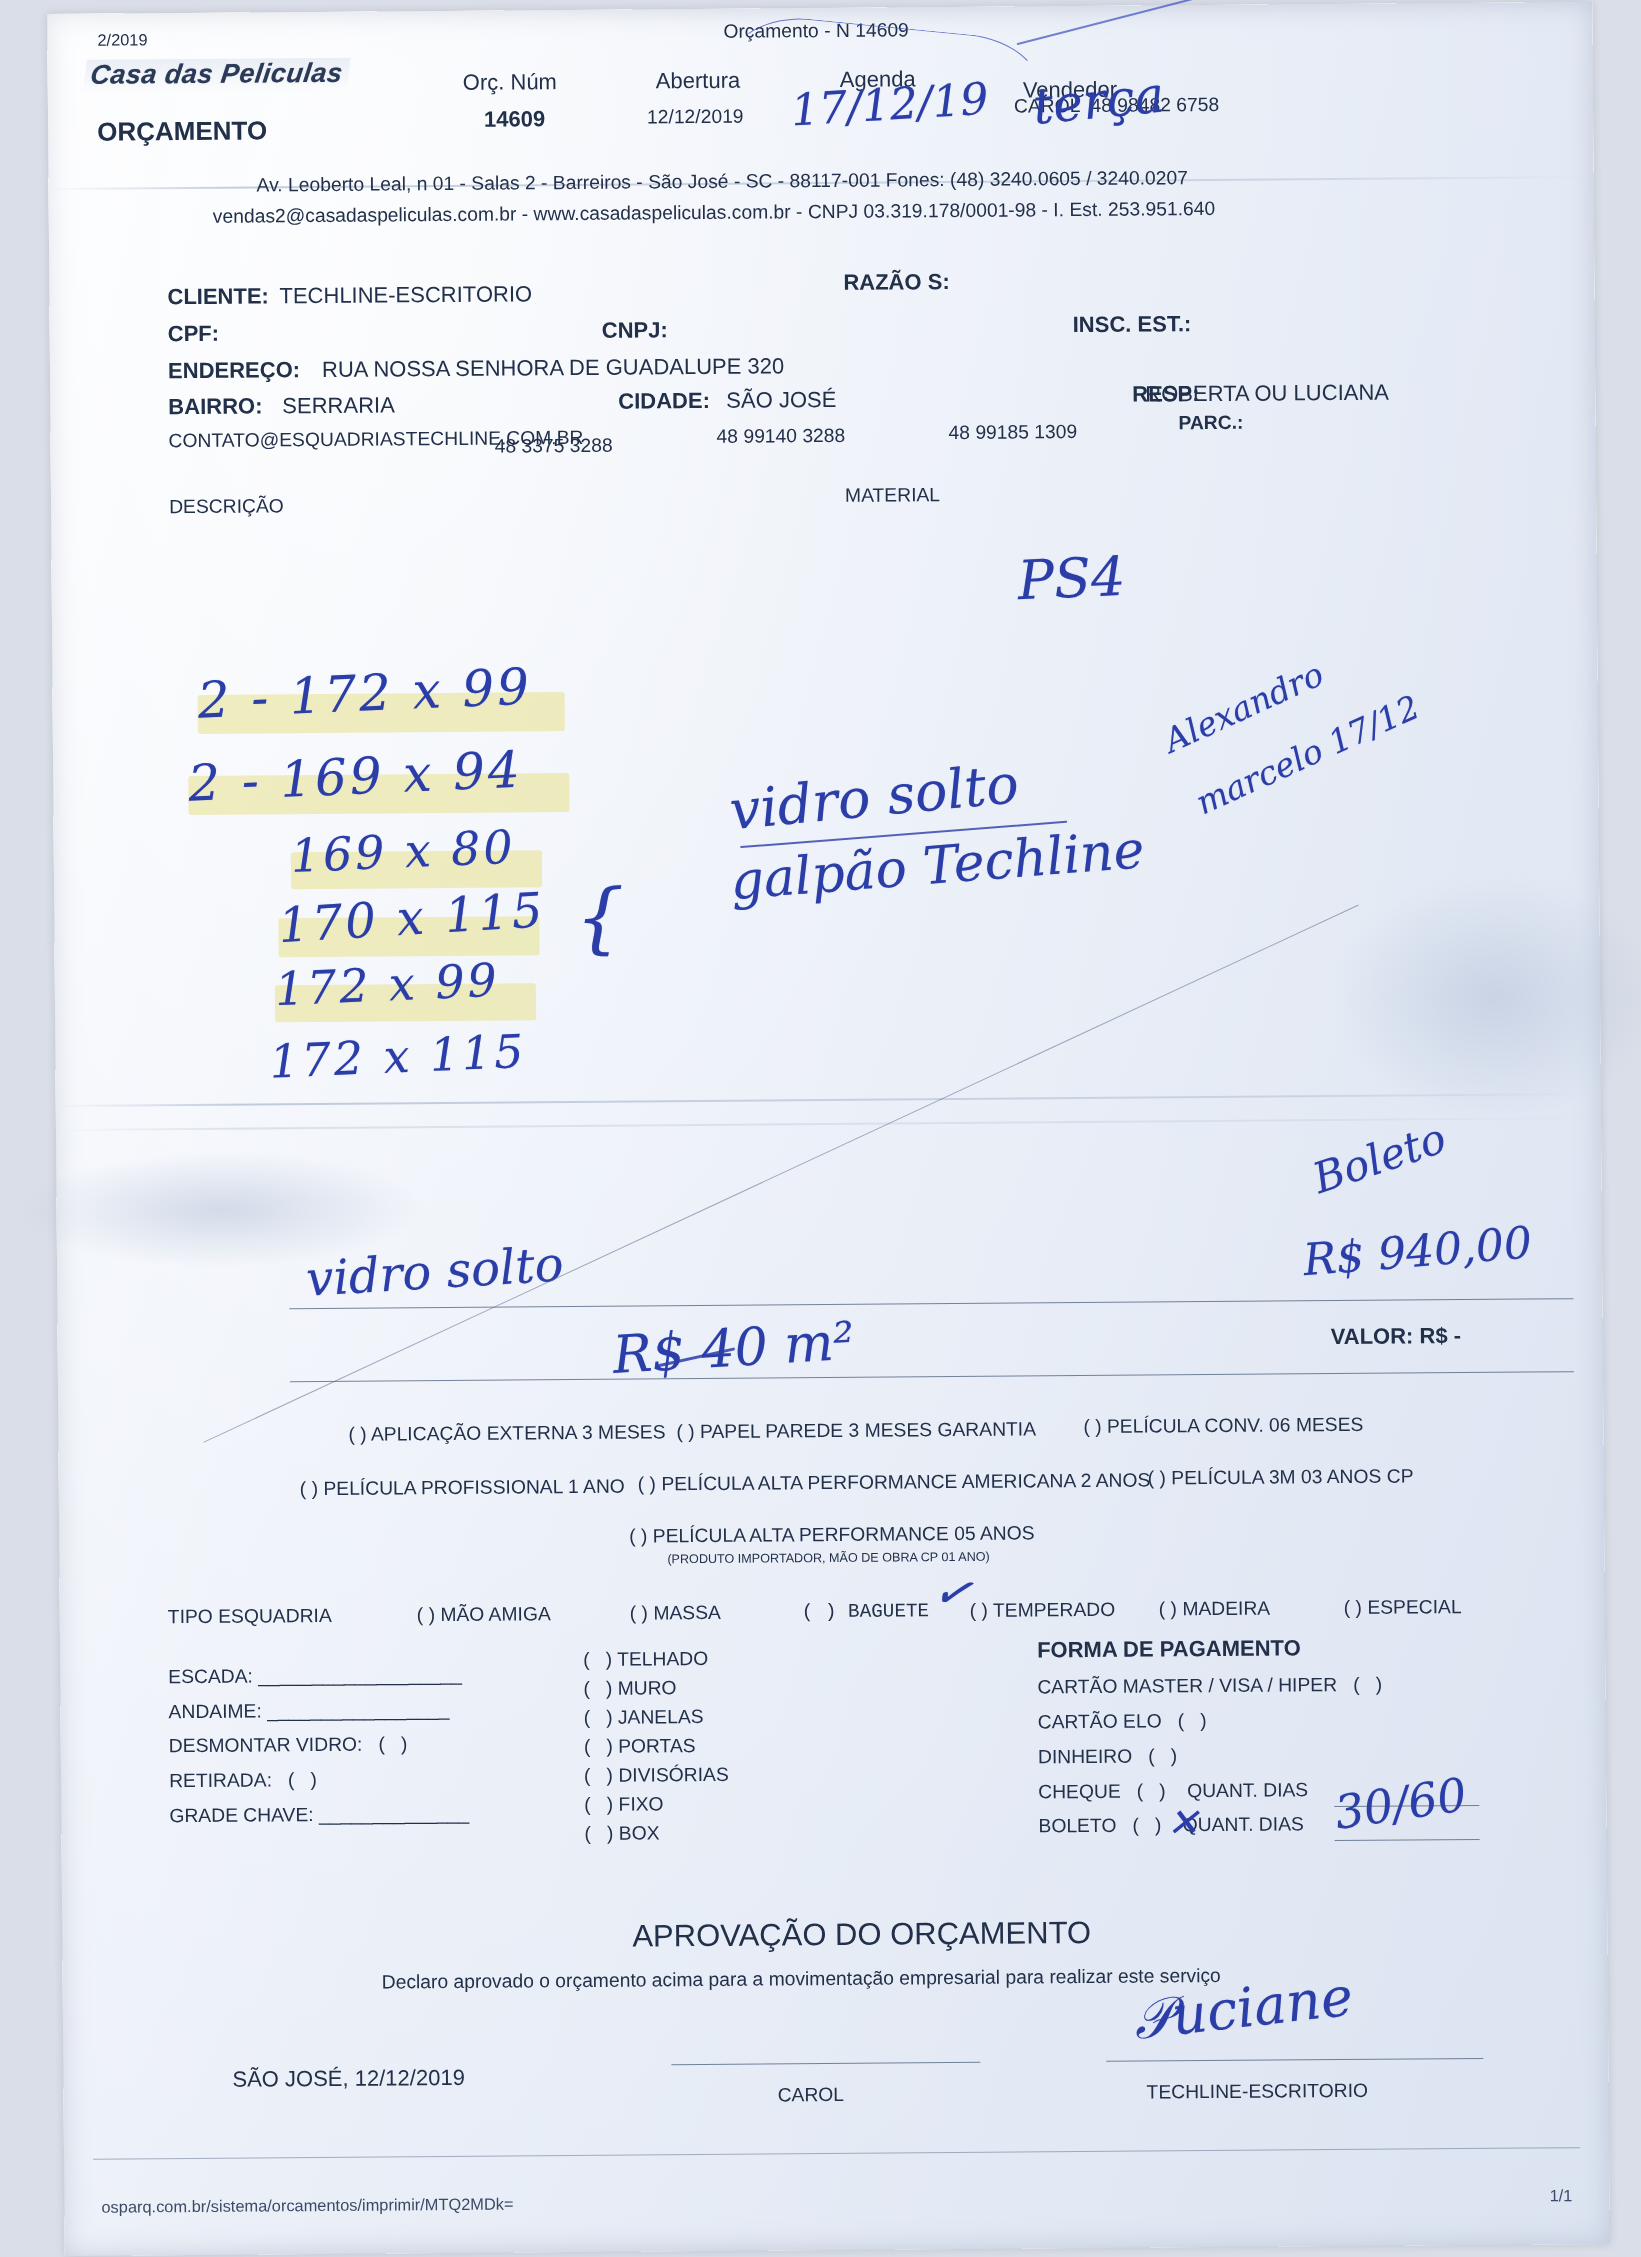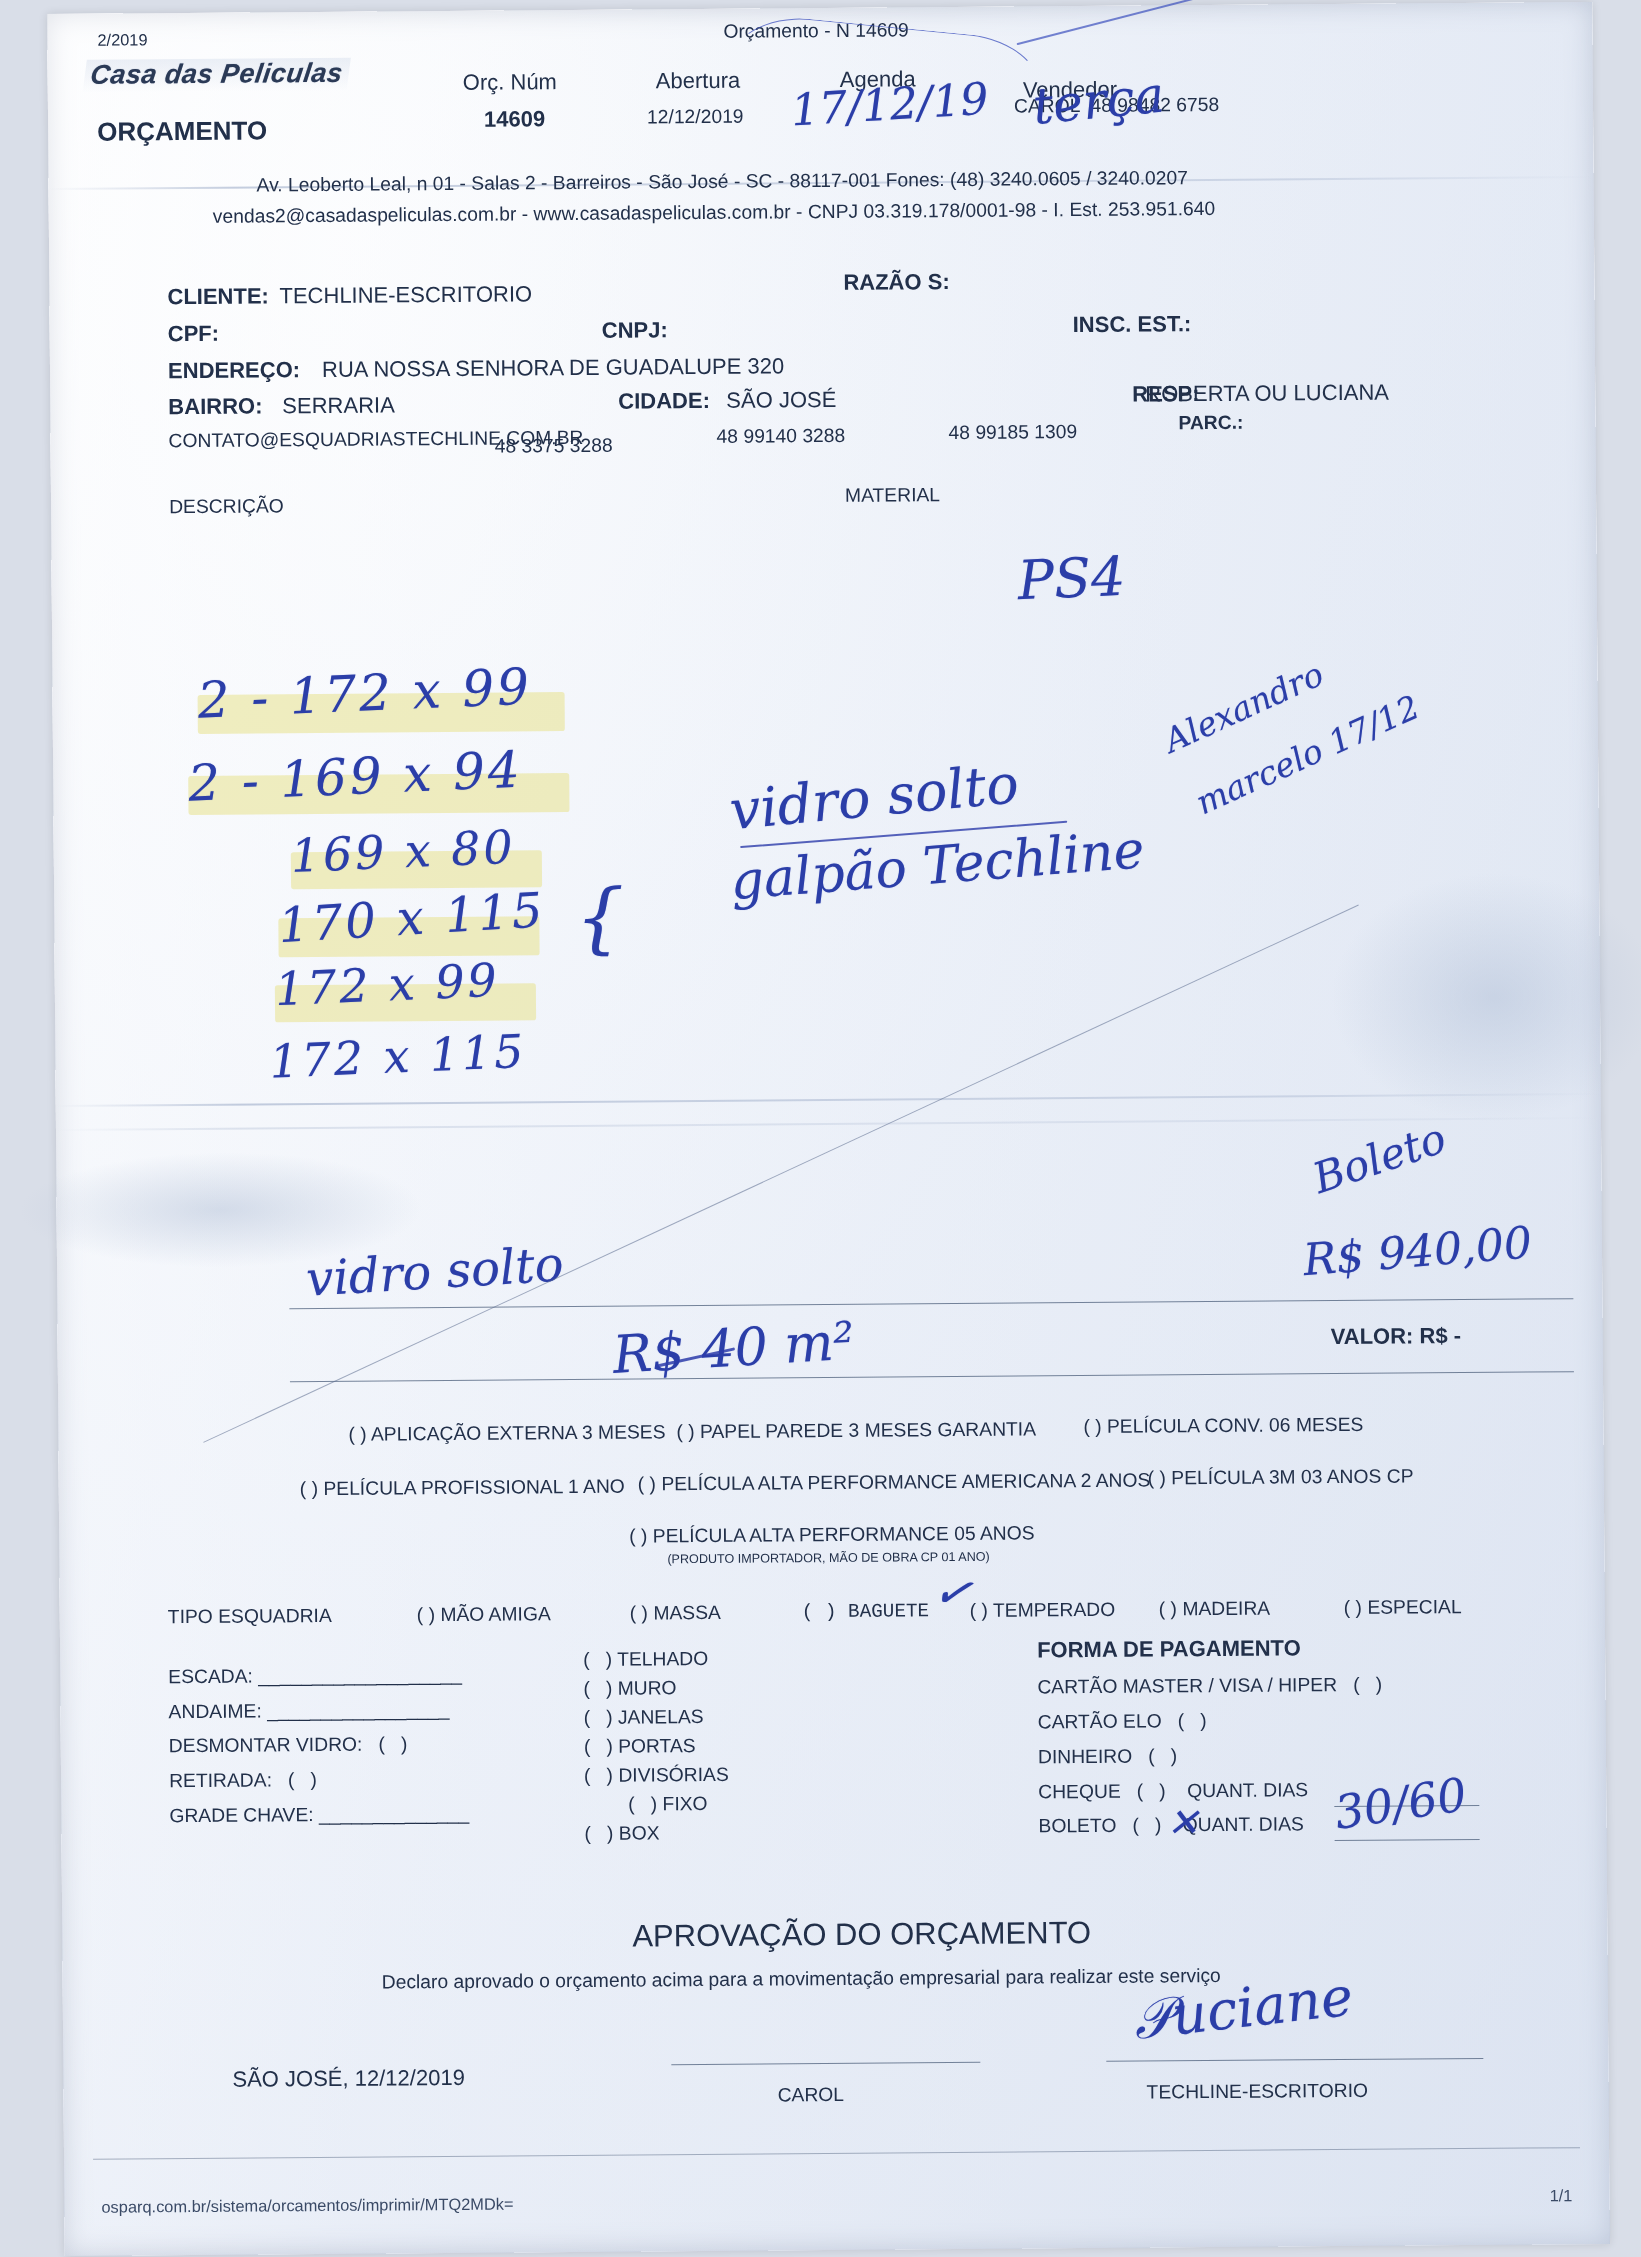--- a/index.html
+++ b/index.html
@@ -226,21 +226,21 @@
   <div class="t md" style="left:108px; top:1688px;">ANDAIME: _________________</div>
   <div class="t md" style="left:108px; top:1722px;">DESMONTAR VIDRO:   (   )</div>
   <div class="t md" style="left:108px; top:1757px;">RETIRADA:   (   )</div>
   <div class="t md" style="left:108px; top:1792px;">GRADE CHAVE: ______________</div>
 
   <div class="t md" style="left:523px; top:1639px;">(   ) TELHADO</div>
   <div class="t md" style="left:523px; top:1668px;">(   ) MURO</div>
   <div class="t md" style="left:523px; top:1697px;">(   ) JANELAS</div>
   <div class="t md" style="left:523px; top:1726px;">(   ) PORTAS</div>
   <div class="t md" style="left:523px; top:1755px;">(   ) DIVISÓRIAS</div>
-  <div class="t md" style="left:523px; top:1784px;margin-left:44px;">(   ) FIXO</div>
+  <div class="t md" style="left:523px; top:1784px;">(   ) FIXO</div>
   <div class="t md" style="left:523px; top:1813px;">(   ) BOX</div>
 
   <div class="t lg b" style="left:977px; top:1632px;">FORMA DE PAGAMENTO</div>
   <div class="t md" style="left:977px; top:1670px;">CARTÃO MASTER / VISA / HIPER   (   )</div>
   <div class="t md" style="left:977px; top:1705px;">CARTÃO ELO   (   )</div>
   <div class="t md" style="left:977px; top:1740px;">DINHEIRO   (   )</div>
   <div class="t md" style="left:977px; top:1775px;">CHEQUE   (   )    QUANT. DIAS</div>
   <div class="t md" style="left:977px; top:1809px;">BOLETO   (   )    QUANT. DIAS</div>
   <div class="line" style="left:1273px; top:1802px; width:145px;"></div>
   <div class="line" style="left:1273px; top:1836px; width:145px;"></div>

